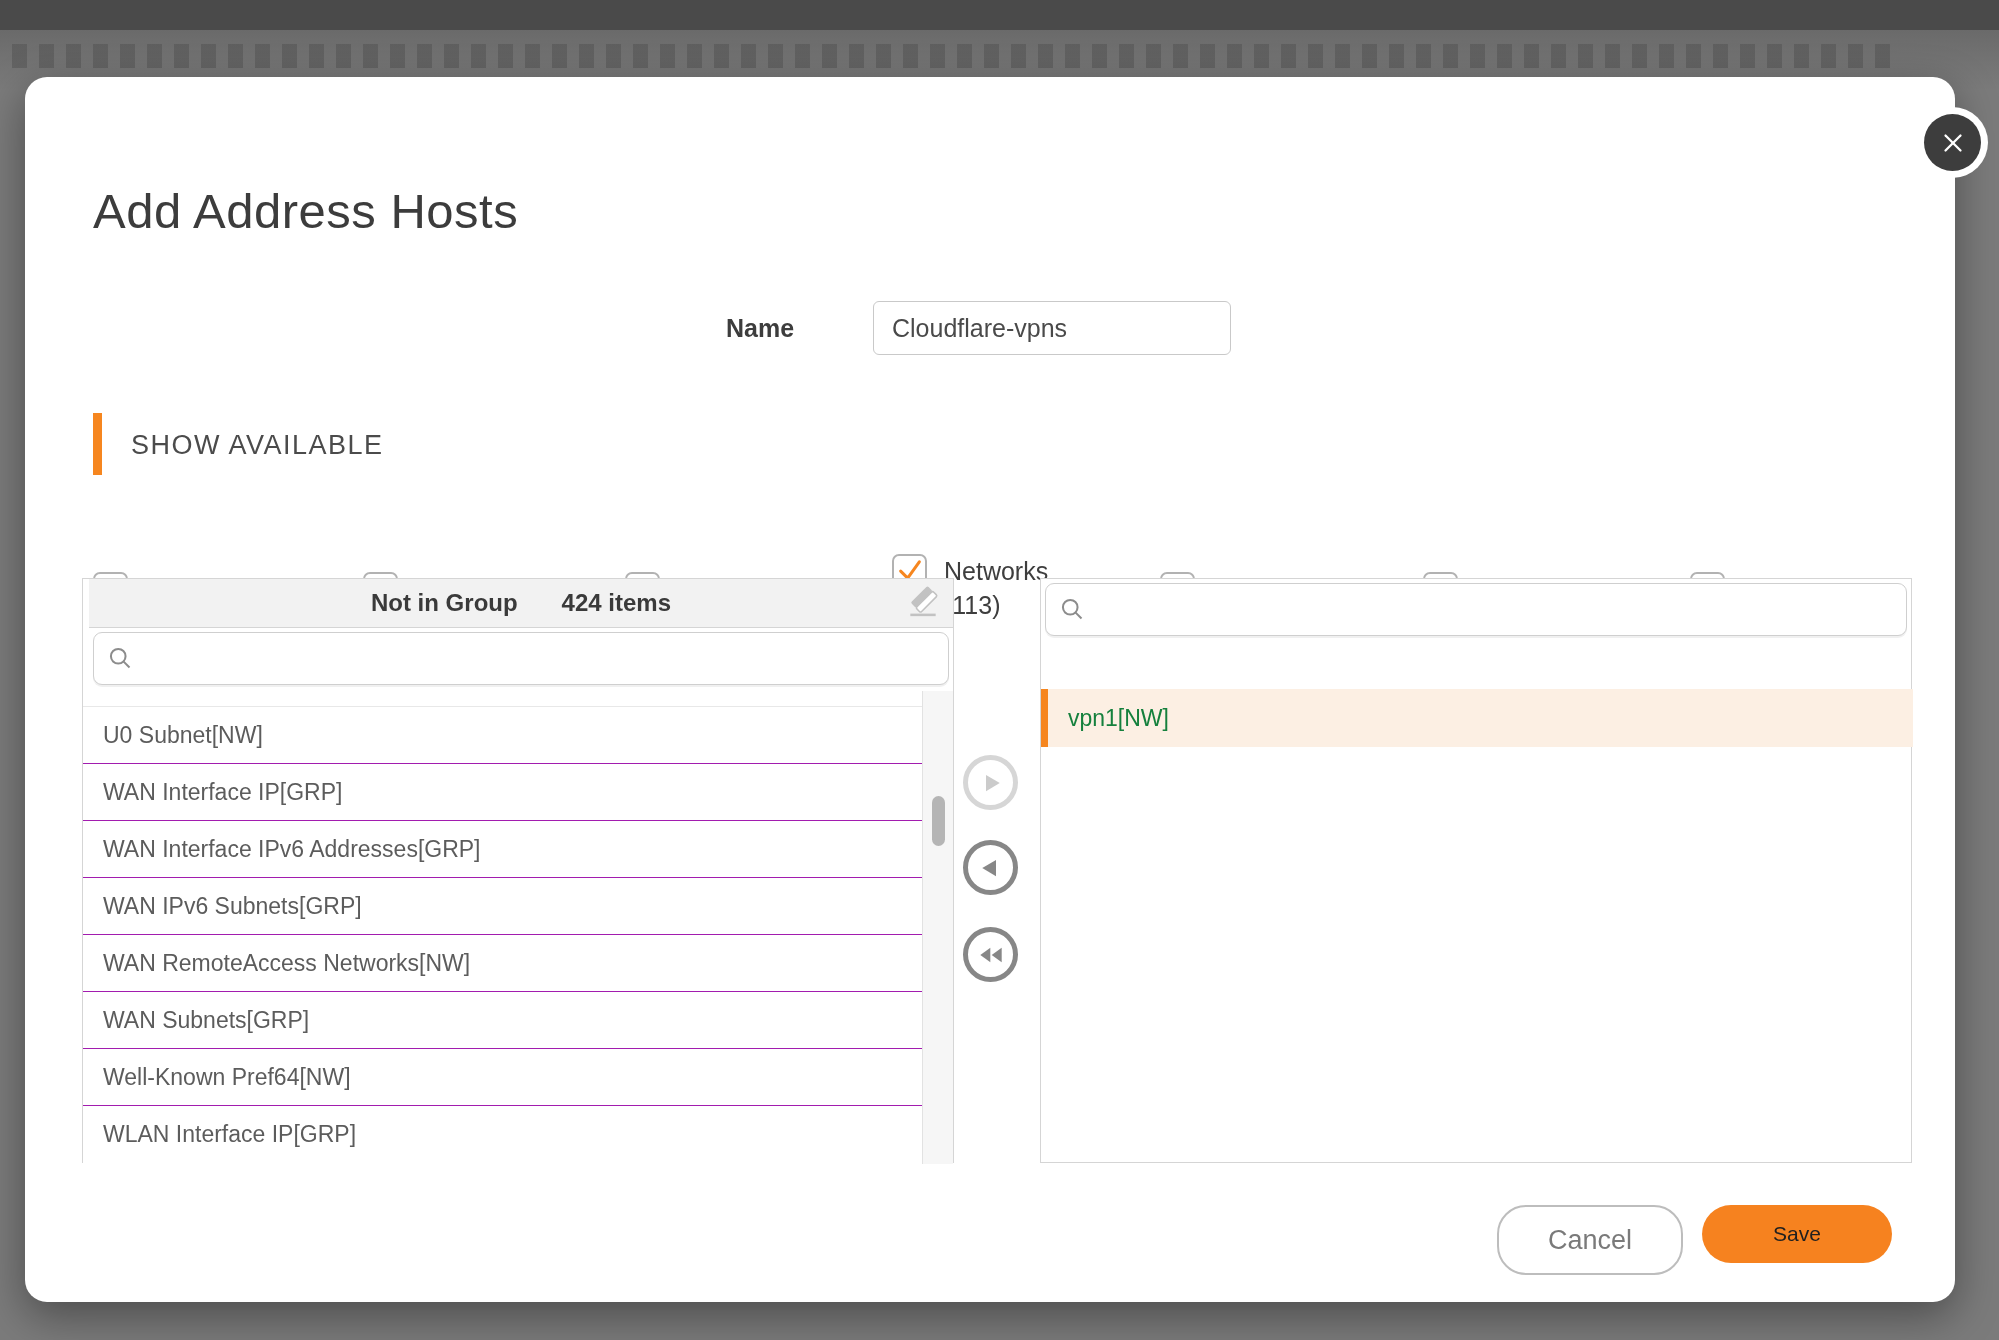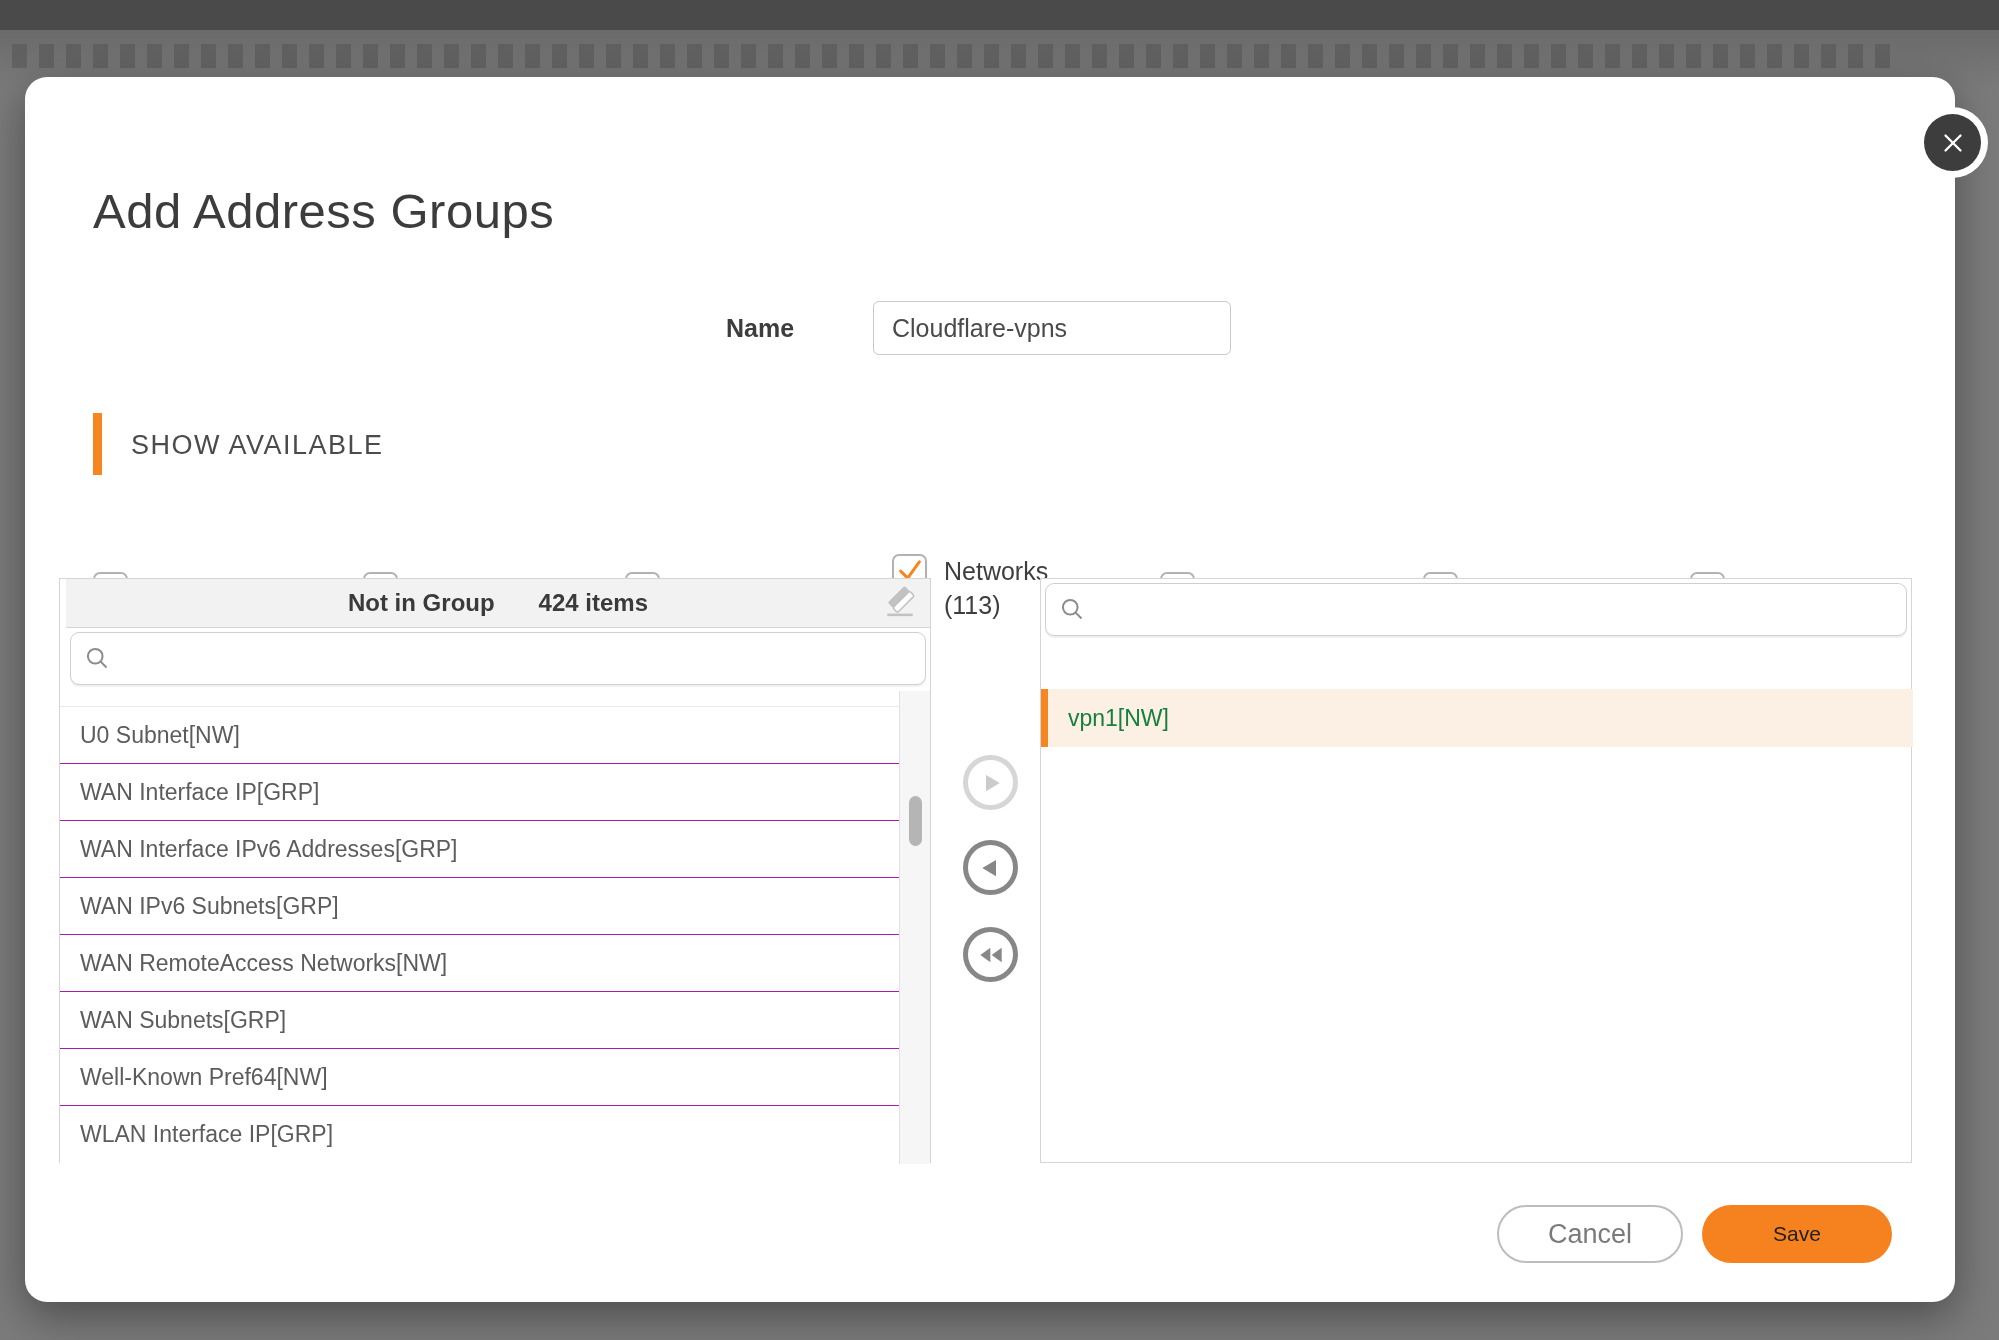--- a/index.html
+++ b/index.html
@@ -57,21 +57,21 @@
     display:flex; align-items:center; justify-content:center; cursor:pointer; flex:0 0 auto;
   }
   .cbox svg { width:28px; height:28px; margin-top:-3px; }
   .filter-label { font-size:25px; color:#3e3e3e; margin-left:17px; line-height:34px; white-space:nowrap; }
 
   
   .panel {
     position:absolute; top:578px; width:872px; height:585px;
     border:1px solid #d5d5d5; background:#fff;
   }
-  .panel.left  { left:59px;padding-left:6px; }
+  .panel.left  { left:82px;padding-left:6px; }
   .panel.right { left:1040px; }
   .panel-header {
     position:relative; height:49px; background:#f2f2f2; border-bottom:1px solid #d5d5d5;
     display:flex; align-items:center; justify-content:center; gap:44px;
   }
   .panel-header .ph-title, .panel-header .ph-count { font-size:24px; font-weight:700; color:#3a3a3a; }
   .eraser-btn {
     position:absolute; right:10px; top:5px; width:40px; height:40px;
     background:transparent; border:none; cursor:pointer; padding:0;
   }
@@ -114,40 +114,40 @@
   .xfer {
     position:absolute; left:963px; width:55px; height:55px; border-radius:50%;
     background:#fff; display:flex; align-items:center; justify-content:center;
     cursor:pointer; padding:0;
   }
   .xfer.disabled { border:5px solid #d6d6d6; }
   .xfer.enabled  { border:5px solid #878787; }
 
   
   .btn-cancel {
-    position:absolute; left:1497px; top:1205px; width:186px; height:58px;
+    position:absolute; left:1497px; top:1205px; width:186px; height:70px;
     background:#fff; border:2px solid #bdbdbd; border-radius:29px;
     font-family:"Liberation Sans", sans-serif; font-size:27px; color:#7a7a7a; cursor:pointer;
   }
   .btn-save {
     position:absolute; left:1702px; top:1205px; width:190px; height:58px;
     background:#f6821f; border:none; border-radius:29px;
     font-family:"Liberation Sans", sans-serif; font-size:21px; font-weight:500; color:#1f1f1f; cursor:pointer;
   }
 </style>
 </head>
 <body>
 
 <div class="backdrop-top"></div>
 <div class="backdrop-fade"></div>
 <div class="backdrop-dashes"></div>
 
 <div class="dialog">
 
-  <div class="dialog-title">Add Address Groups</div>
+  <div class="dialog-title">Add Address Hosts</div>
 
   <div class="name-label">Name</div>
   <input class="name-input" type="text" value="Cloudflare-vpns" style="">
 
   <div class="section-bar"></div>
   <div class="section-head">SHOW AVAILABLE</div>
 
   <div class="filter" style="left:68px; top:495px;">
     <span class="cbox">
       <svg viewBox="0 0 24 24">

